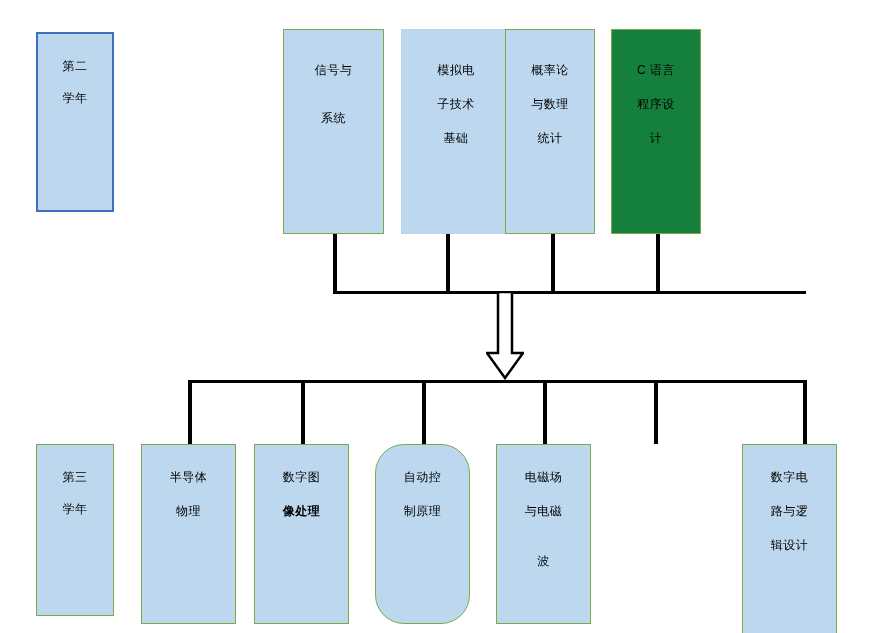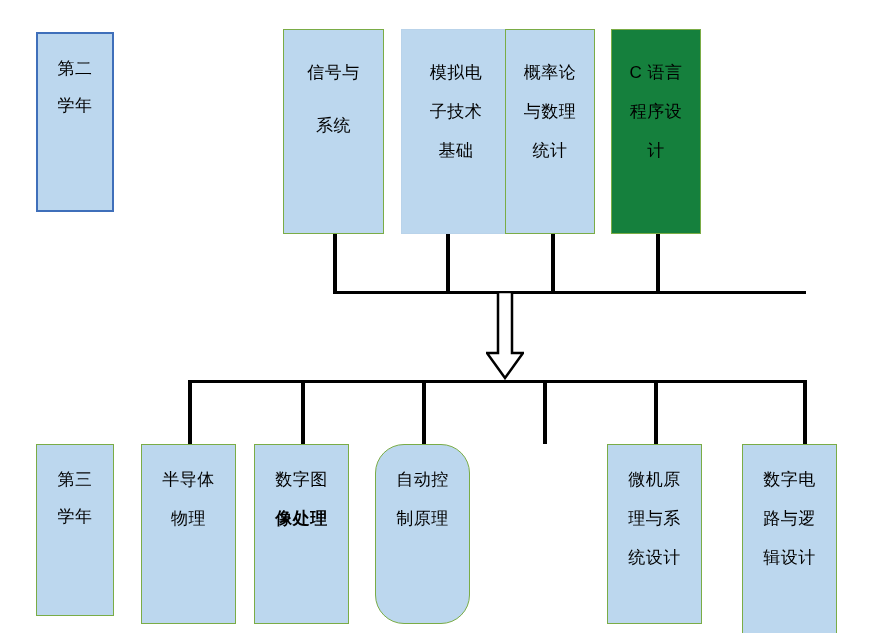--- a/index.html
+++ b/index.html
@@ -21,21 +21,21 @@
   .node {
     position: absolute;
     box-sizing: border-box;
     background: #bcd7ee;
     display: flex;
     flex-direction: column;
     align-items: center;
     justify-content: flex-start;
     text-align: left;
     color: #000000;
-    font-size: 17px;
+    font-size: 12px;
     line-height: 1.0;
     letter-spacing: 0.5px;
     overflow: hidden;
   }
   .node .line {
     display: block;
     white-space: nowrap;
   }
   .node.border-green { border: 1px solid #7aac46; }
   .node.border-blue  { border: 2px solid #3f6fba; }
@@ -88,24 +88,24 @@
       <span class="line" style="margin-top: 22px;">物理</span>
     </div>
     <div class="node border-green" style="left: 254px; top: 444px; width: 95px; height: 180px; padding-top: 26px; background: rgb(188, 215, 238);">
       <span class="line">数字图</span>
       <span class="line" style="margin-top: 22px; font-weight: bold;">像处理</span>
     </div>
     <div class="node border-green" style="left: 375px; top: 444px; width: 95px; height: 180px; padding-top: 26px; background: rgb(188, 215, 238); border-radius: 29px;">
       <span class="line">自动控</span>
       <span class="line" style="margin-top: 22px;">制原理</span>
     </div>
-    <div class="node border-green" style="left: 607px; top: 444px; width: 95px; height: 180px; padding-top: 26px; background: rgb(188, 215, 238);">
-      <span class="line">微机原</span>
-      <span class="line" style="margin-top: 22px;">理与系</span>
-      <span class="line" style="margin-top: 22px;">统设计</span>
+    <div class="node border-green" style="left: 496px; top: 444px; width: 95px; height: 180px; padding-top: 26px; background: rgb(188, 215, 238);">
+      <span class="line">电磁场</span>
+      <span class="line" style="margin-top: 22px;">与电磁</span>
+      <span class="line" style="margin-top: 38px;">波</span>
     </div>
     <div class="node border-green" style="left: 742px; top: 444px; width: 95px; height: 208px; padding-top: 26px; background: rgb(188, 215, 238);">
       <span class="line">数字电</span>
       <span class="line" style="margin-top: 22px;">路与逻</span>
       <span class="line" style="margin-top: 22px;">辑设计</span>
     </div>
     <div class="conn vert" style="left: 333px; top: 234px; height: 58px; background: rgb(0, 0, 0);"></div>
     <div class="conn vert" style="left: 446px; top: 234px; height: 58px; background: rgb(0, 0, 0);"></div>
     <div class="conn vert" style="left: 551px; top: 234px; height: 58px; background: rgb(0, 0, 0);"></div>
     <div class="conn vert" style="left: 656px; top: 234px; height: 58px; background: rgb(0, 0, 0);"></div>

